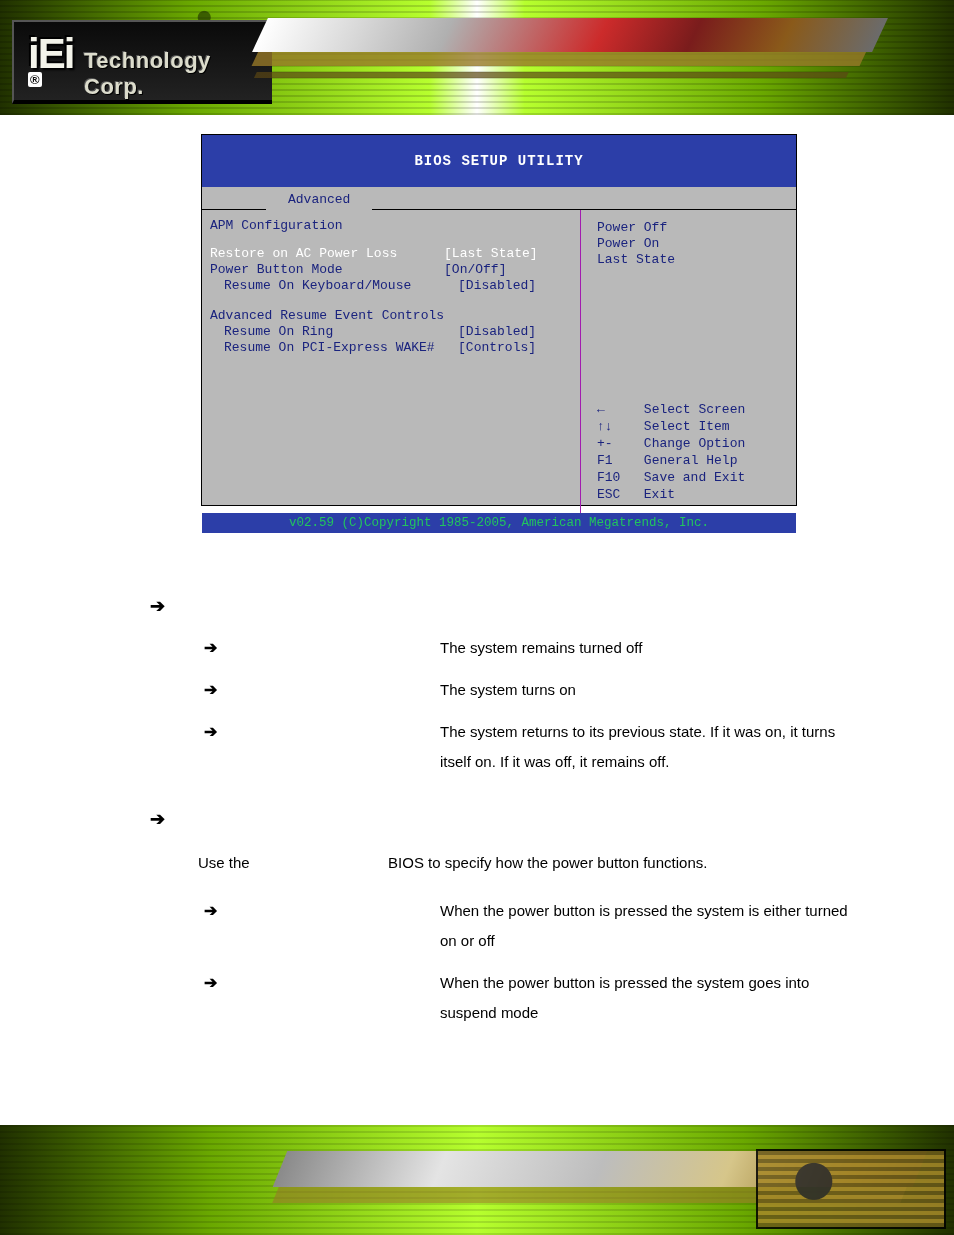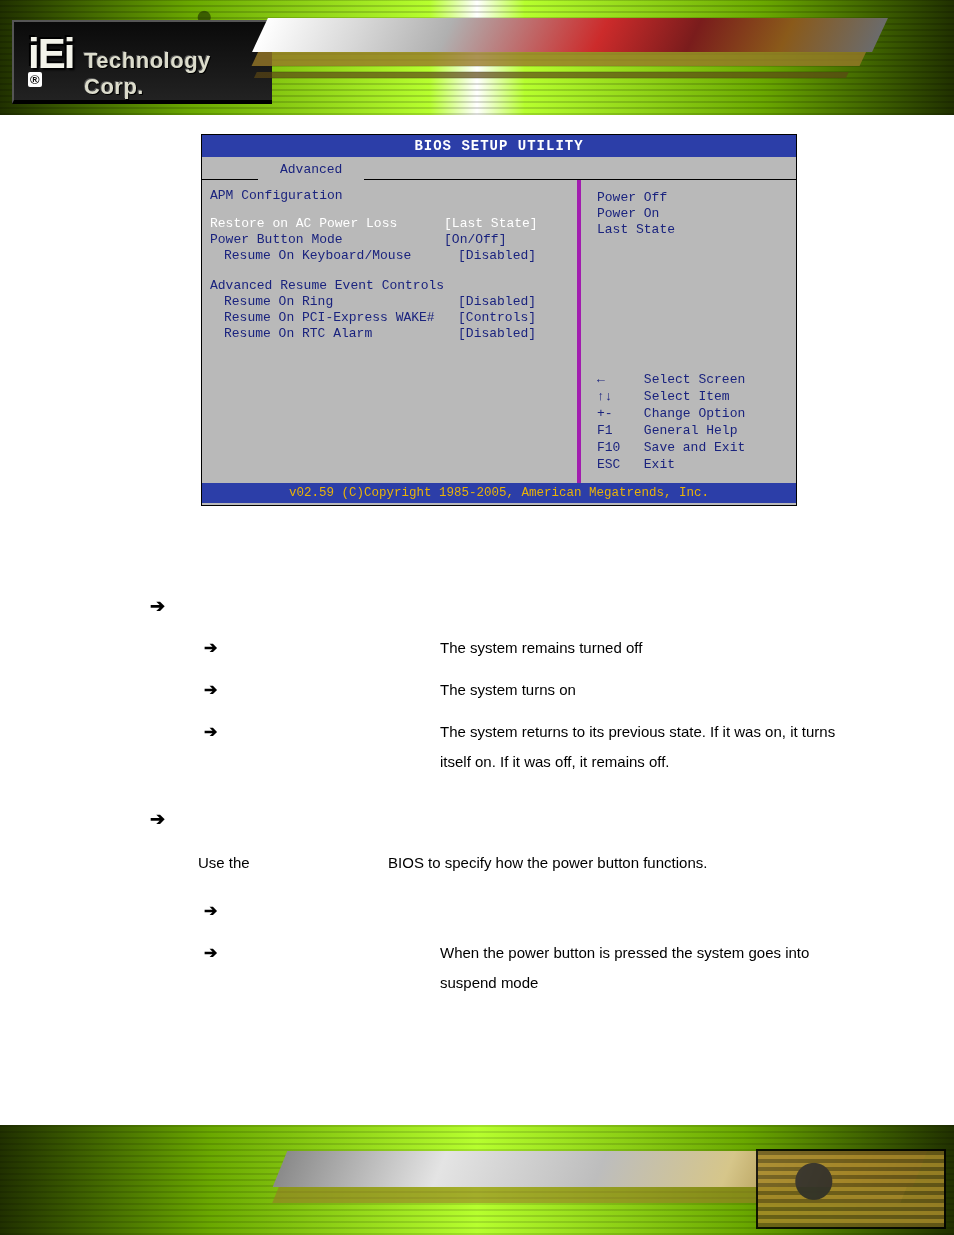--- a/index.html
+++ b/index.html
@@ -91,49 +91,49 @@
   .bios {
     position:absolute; left:202px; top:135px; width:594px; height:370px;
     background:#b9b9b9;
     font-family: "Courier New", monospace;
     font-size:13px;
     color:#1a237e;
     box-shadow: 0 0 0 1px #000;
   }
   .bios-title {
     background:#2c3ea8; color:#fff; font-weight:bold; text-align:center;
-    padding:3px 0; font-size:14px; letter-spacing:1px;
+    padding:18px 0; font-size:14px; letter-spacing:1px;
   }
   .bios-tab {
-    background:#b9b9b9; color:#1a237e; padding:2px 0 0 0; height:22px;text-decoration:underline;
+    background:#b9b9b9; color:#1a237e; padding:2px 0 0 8px; height:22px;text-decoration:underline;
   }
   .bios-tab span {
     display:inline-block; background:#b9b9b9; padding:3px 22px;
     color:#1a237e; margin-left:56px;
   }
   .bios-body {
     display:flex; height:304px; border-top:1px solid #000;
   }
   .bios-left {
-    width:379px; border-right:4px solid #a21caf; padding:6px 8px;
+    width:379px; border-right:1px solid #a21caf; padding:6px 8px;
   }
   .bios-right {
     flex:1; padding:6px 8px 6px 16px; display:flex; flex-direction:column;
   }
   .bios-row { white-space:pre; line-height:16px; }
   .bios-row.hl { color:#fff; }
   .hl .val { color:#fff; }
   .bios-heading { color:#1a237e; margin-top:2px; margin-bottom:4px;}
   .bios-heading2 { color:#1a237e; margin-top:14px;}
   .indent { padding-left:14px; }
   .keys { margin-top:auto; padding-bottom:4px;}
   .keys .bios-row { line-height:17px; }
   .opts { margin-top:4px;}
   .bios-footer {
-    background:#2c3ea8; color:#eab308; text-align:center; font-size:12.5px;
+    background:#2c3ea8; color:#22c55e; text-align:center; font-size:12.5px;
     padding:3px 0;
   }
 
   
   .content {
     position:absolute; left:150px; top:590px; width:700px;
     font-size:15px; color:#000;
     line-height:1.85;
   }
   .arrow-big {
@@ -172,21 +172,20 @@
   <div class="bios-body">
     <div class="bios-left">
       <div class="bios-row bios-heading">APM Configuration</div>
       <div class="bios-row" style="height:8px"></div>
       <div class="bios-row hl"><span>Restore on AC Power Loss</span>      <span class="val">[Last State]</span></div>
       <div class="bios-row"><span>Power Button Mode</span>             <span>[On/Off]</span></div>
       <div class="bios-row indent"><span>Resume On Keyboard/Mouse</span>      <span>[Disabled]</span></div>
       <div class="bios-row bios-heading2">Advanced Resume Event Controls</div>
       <div class="bios-row indent"><span>Resume On Ring</span>                <span>[Disabled]</span></div>
       <div class="bios-row indent"><span>Resume On PCI-Express WAKE#</span>   <span>[Controls]</span></div>
-      <div class="bios-row indent"><span>Resume On RTC Alarm</span>           <span>[Disabled]</span></div>
     </div>
     <div class="bios-right">
       <div class="opts">
         <div class="bios-row">Power Off</div>
         <div class="bios-row">Power On</div>
         <div class="bios-row">Last State</div>
       </div>
       <div class="keys">
         <div class="bios-row"><span>←</span>     <span>Select Screen</span></div>
         <div class="bios-row"><span>↑↓</span>    <span>Select Item</span></div>
@@ -225,20 +224,21 @@
     <div class="arrow-big">➔</div>
     <div class="para">
       <span>Use the </span>
       <span style="display:inline-block;width:130px"></span>
       <span> BIOS to specify how the power button functions.</span>
     </div>
     <div class="opt-list">
       <div class="opt-row">
         <div class="arw">➔</div>
         <div class="lbl"></div>
+        <div class="desc">When the power button is pressed the system is either turned on or off</div>
       </div>
       <div class="opt-row">
         <div class="arw">➔</div>
         <div class="lbl"></div>
         <div class="desc">When the power button is pressed the system goes into suspend mode</div>
       </div>
     </div>
   </div>
 </div>
 

